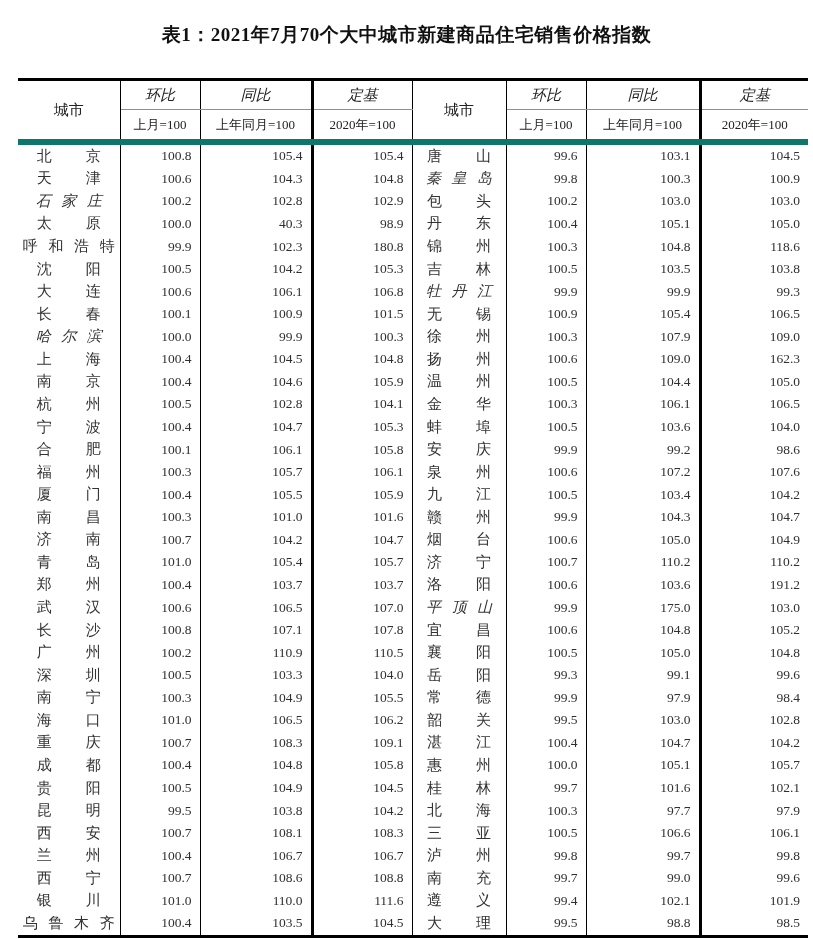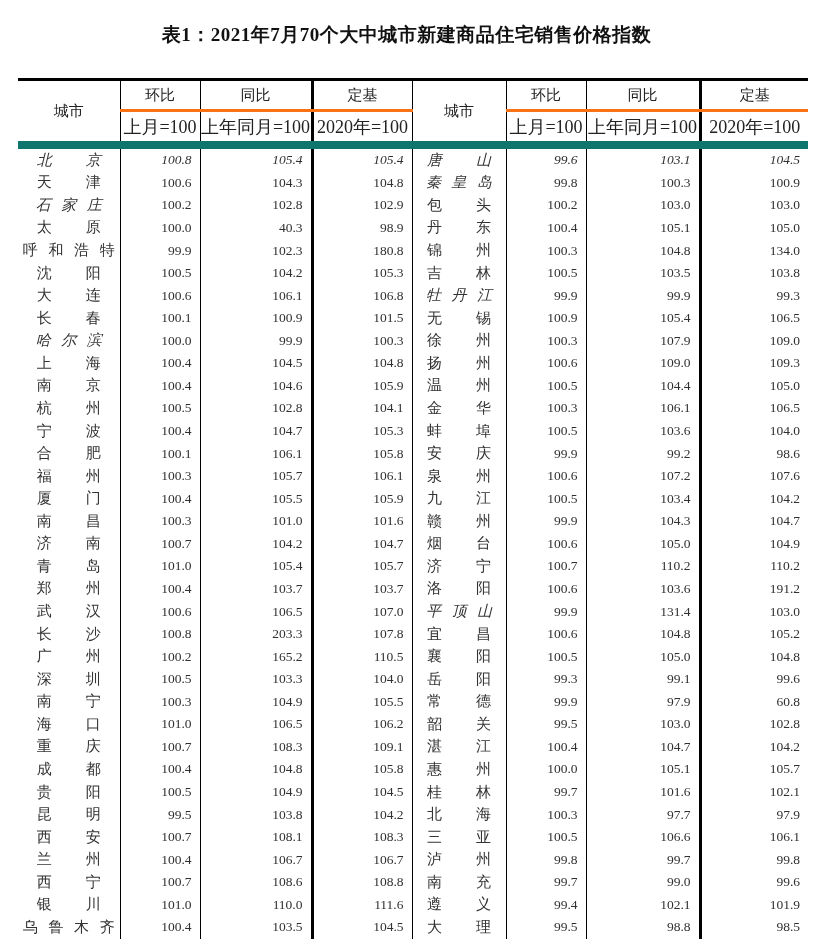--- a/index.html
+++ b/index.html
@@ -45,29 +45,29 @@
   col.c8 { width: 108px; }
 
   th {
     font-weight: normal;
     color: #222222;
     text-align: center;
     vertical-align: middle;
     padding: 0;
   }
   thead tr.main th { height: 28px; font-size: 15px; }
-  thead tr.sub th  { height: 29px; font-size: 18px; }
+  thead tr.sub th  { height: 29px; font-size: 13px; }
 
   
   .bR  { border-right: 1px solid #000; }
   .bRt { border-right: 3px solid #000; }
   
-  thead tr.main th.u { border-bottom: 3px solid #f97316; }
+  thead tr.main th.u { border-bottom: 1px solid #f97316; font-style: italic; }
   
-  tbody tr:first-child td { border-top: 8px solid #0f766e; font-style: italic; }
+  tbody tr:first-child td { border-top: 6px solid #0f766e; }
 
   tbody td {
     height: 22.57px;
     padding: 0;
     font-size: 13.5px;
     vertical-align: middle;
   }
   tbody td.city { font-size: 15px; color: #333333; }
   tbody td.val  { text-align: right; padding-right: 8px; color: #303030; }
 
@@ -189,21 +189,21 @@
             <span class="city-name len4">呼和浩特</span>
           </td>
           <td class="val">99.9</td>
           <td class="val">102.3</td>
           <td class="val">180.8</td>
           <td class="city">
             <span class="city-name len2">锦州</span>
           </td>
           <td class="val">100.3</td>
           <td class="val">104.8</td>
-          <td class="val">134.0</td>
+          <td class="val">118.6</td>
         </tr>
         <tr>
           <td class="city">
             <span class="city-name len2">沈阳</span>
           </td>
           <td class="val">100.5</td>
           <td class="val">104.2</td>
           <td class="val">105.3</td>
           <td class="city">
             <span class="city-name len2">吉林</span>
@@ -259,21 +259,21 @@
             <span class="city-name len2">上海</span>
           </td>
           <td class="val">100.4</td>
           <td class="val">104.5</td>
           <td class="val">104.8</td>
           <td class="city">
             <span class="city-name len2">扬州</span>
           </td>
           <td class="val">100.6</td>
           <td class="val">109.0</td>
-          <td class="val">109.3</td>
+          <td class="val">162.3</td>
         </tr>
         <tr>
           <td class="city">
             <span class="city-name len2">南京</span>
           </td>
           <td class="val">100.4</td>
           <td class="val">104.6</td>
           <td class="val">105.9</td>
           <td class="city">
             <span class="city-name len2">温州</span>
@@ -412,43 +412,43 @@
           <td class="city">
             <span class="city-name len2">武汉</span>
           </td>
           <td class="val">100.6</td>
           <td class="val">106.5</td>
           <td class="val">107.0</td>
           <td class="city">
             <span class="city-name len3">平顶山</span>
           </td>
           <td class="val">99.9</td>
-          <td class="val">131.4</td>
+          <td class="val">175.0</td>
           <td class="val">103.0</td>
         </tr>
         <tr>
           <td class="city">
             <span class="city-name len2">长沙</span>
           </td>
           <td class="val">100.8</td>
-          <td class="val">203.3</td>
+          <td class="val">107.1</td>
           <td class="val">107.8</td>
           <td class="city">
             <span class="city-name len2">宜昌</span>
           </td>
           <td class="val">100.6</td>
           <td class="val">104.8</td>
           <td class="val">105.2</td>
         </tr>
         <tr>
           <td class="city">
             <span class="city-name len2">广州</span>
           </td>
           <td class="val">100.2</td>
-          <td class="val">165.2</td>
+          <td class="val">110.9</td>
           <td class="val">110.5</td>
           <td class="city">
             <span class="city-name len2">襄阳</span>
           </td>
           <td class="val">100.5</td>
           <td class="val">105.0</td>
           <td class="val">104.8</td>
         </tr>
         <tr>
           <td class="city">
@@ -469,21 +469,21 @@
             <span class="city-name len2">南宁</span>
           </td>
           <td class="val">100.3</td>
           <td class="val">104.9</td>
           <td class="val">105.5</td>
           <td class="city">
             <span class="city-name len2">常德</span>
           </td>
           <td class="val">99.9</td>
           <td class="val">97.9</td>
-          <td class="val">60.8</td>
+          <td class="val">98.4</td>
         </tr>
         <tr>
           <td class="city">
             <span class="city-name len2">海口</span>
           </td>
           <td class="val">101.0</td>
           <td class="val">106.5</td>
           <td class="val">106.2</td>
           <td class="city">
             <span class="city-name len2">韶关</span>

